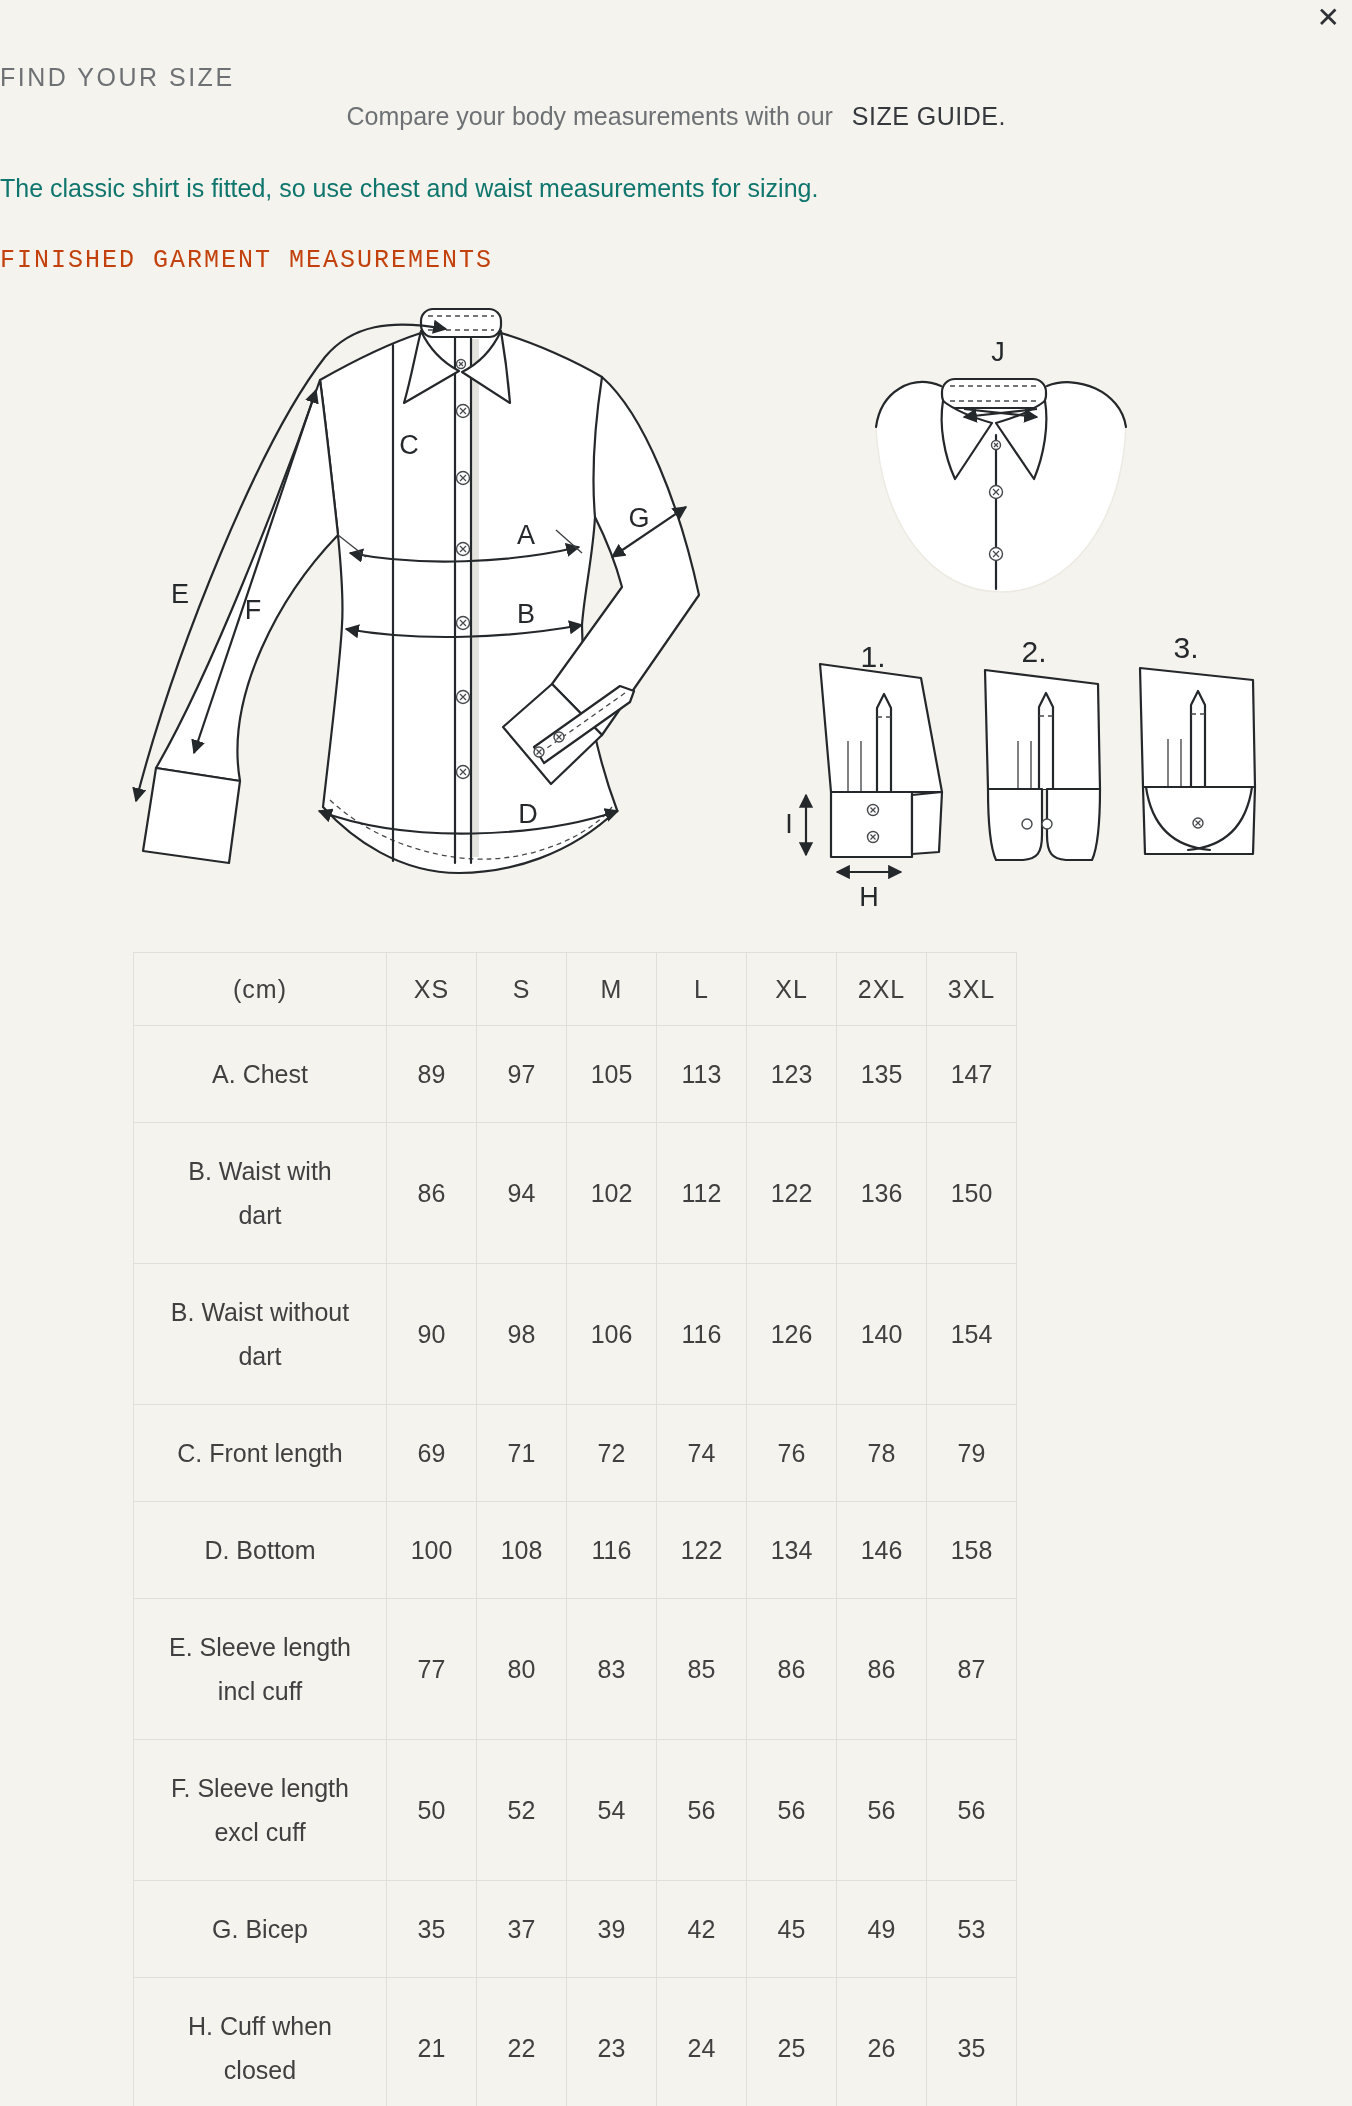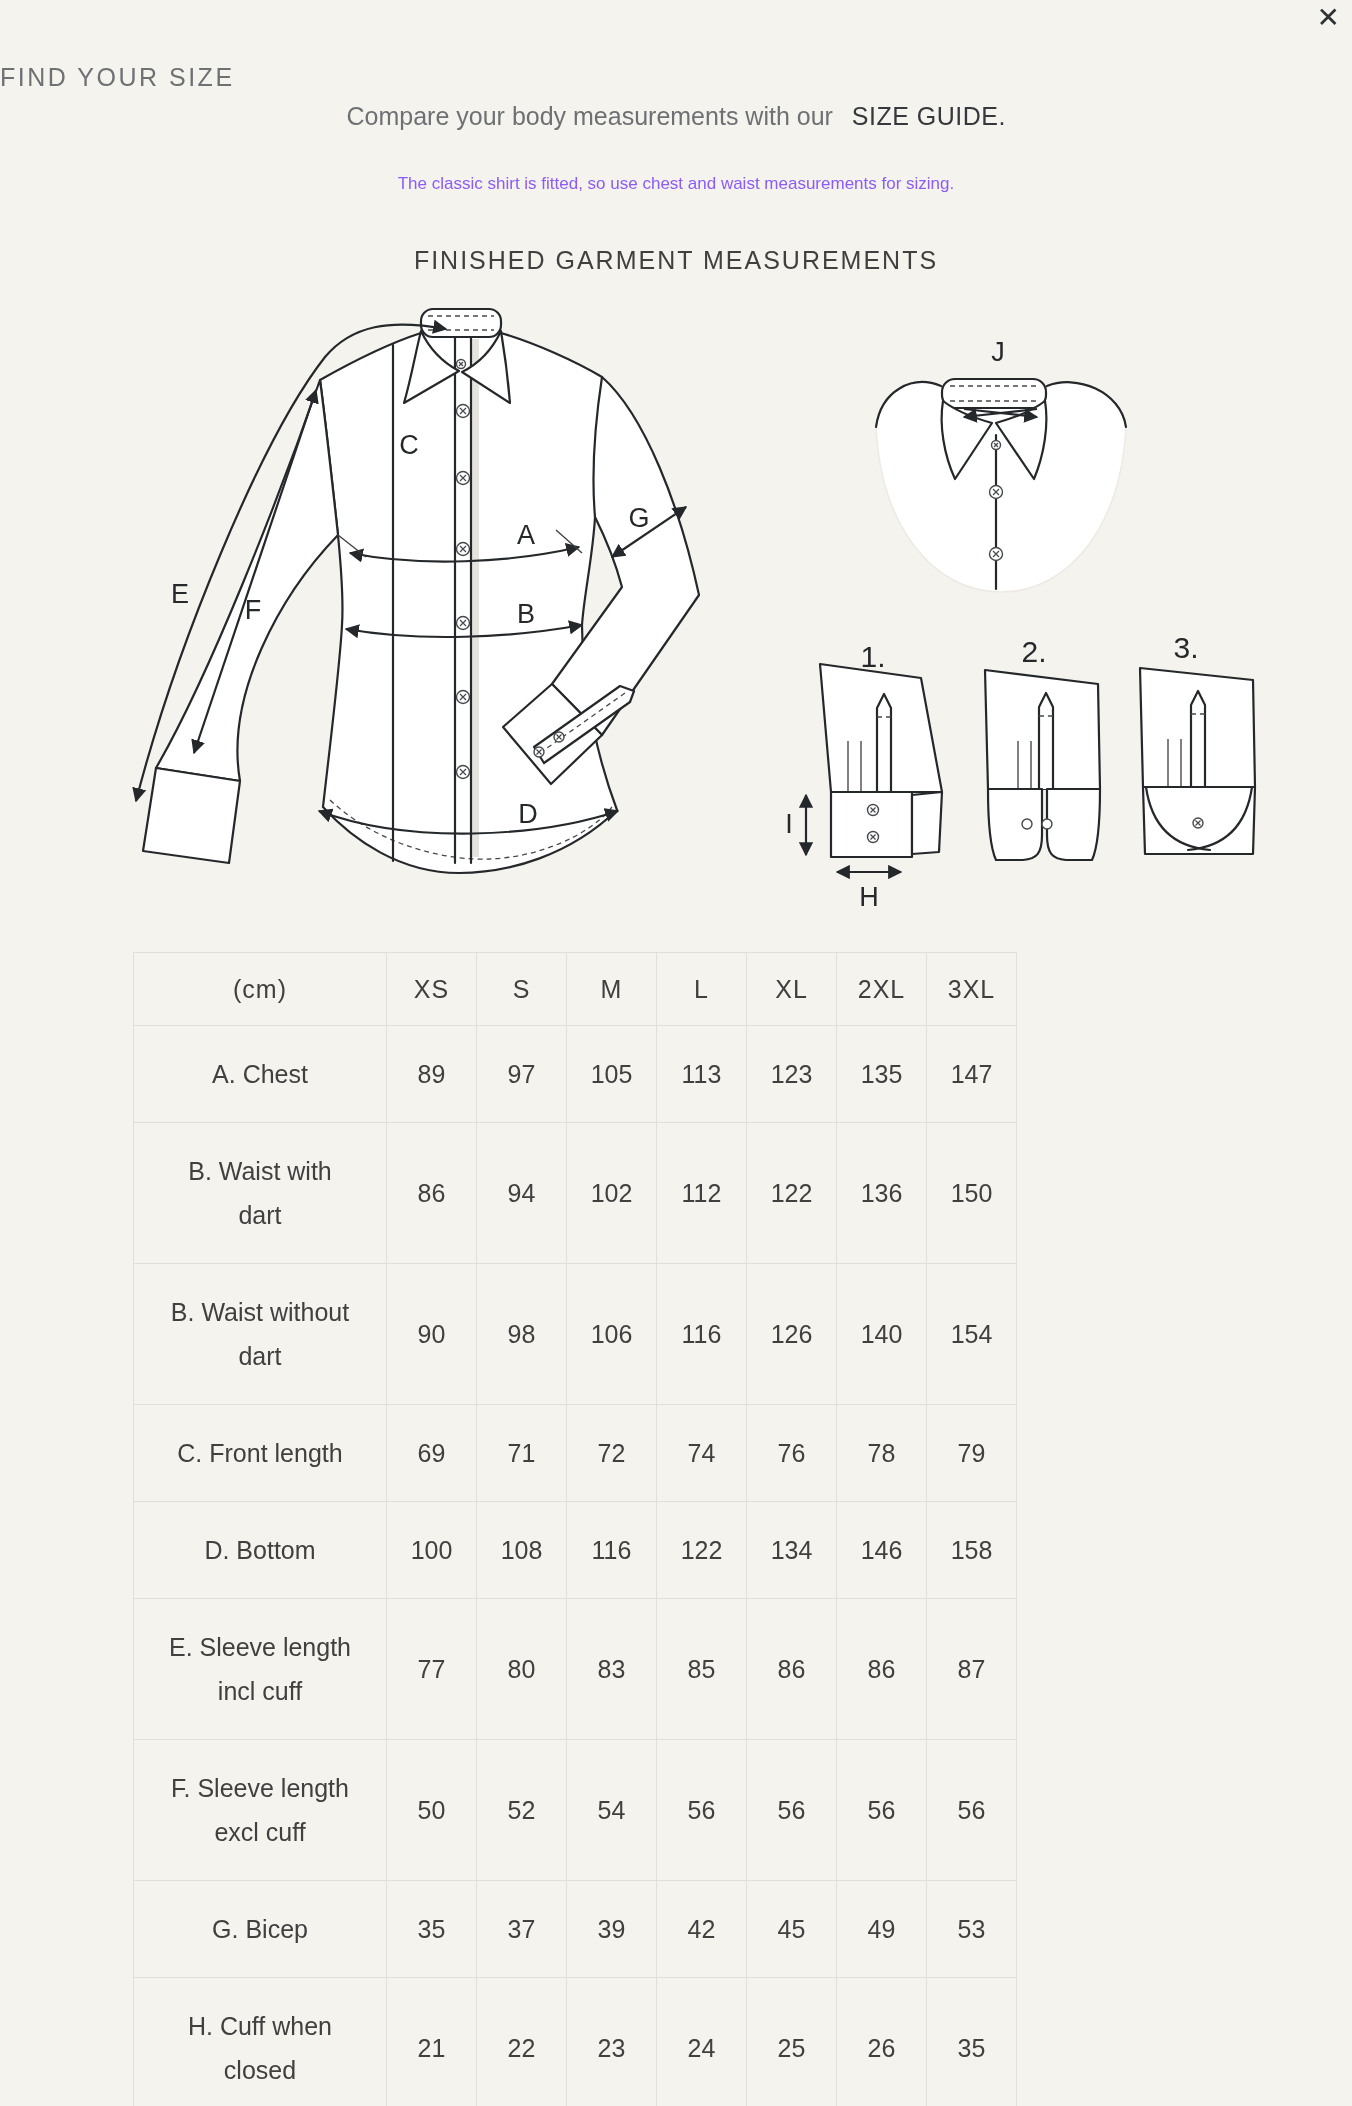--- a/index.html
+++ b/index.html
@@ -16,26 +16,26 @@
     position:absolute;top:63px;left:0;width:100%;
     font-size:25px;letter-spacing:2.5px;color:#6e7174;
   }
   .subtitle{
     position:absolute;top:102px;left:0;width:100%;text-align:center;
     font-size:25px;color:#6e7174;
   }
   .subtitle .link{color:#35383c;text-decoration:none;letter-spacing:.5px;cursor:pointer;margin-left:12px;}
   .subtitle .dark{color:#35383c;}
   .note{
-    position:absolute;top:174px;left:0;width:100%;text-align:center;
-    font-size:17px;color:#8b5cf6;
+    position:absolute;top:174px;left:0;width:100%;text-align:left;
+    font-size:25px;color:#0f766e;
   }
   .section-title{
-    position:absolute;top:246px;left:0;width:100%;text-align:center;
-    font-size:25px;letter-spacing:2px;color:#404040;
+    position:absolute;top:246px;left:0;width:100%;
+    font-size:25px;letter-spacing:2px;color:#c2410c;font-family:Liberation Mono, monospace;
   }
   .diagram{position:absolute;left:90px;top:295px;}
 
   
   .o{fill:none;stroke:#25282b;stroke-width:2.2;stroke-linejoin:round;stroke-linecap:round;}
   .w{fill:#ffffff;stroke:#25282b;stroke-width:2.2;stroke-linejoin:round;stroke-linecap:round;}
   .wt{fill:#ffffff;stroke:#eceae2;stroke-width:1.5;}
   .thin{fill:none;stroke:#3a3d40;stroke-width:1.3;}
   .dash{fill:none;stroke:#45484b;stroke-width:1.3;stroke-dasharray:5 4;}
   .ar{fill:none;stroke:#25282b;stroke-width:2.2;marker-start:url(#ah);marker-end:url(#ah);}

